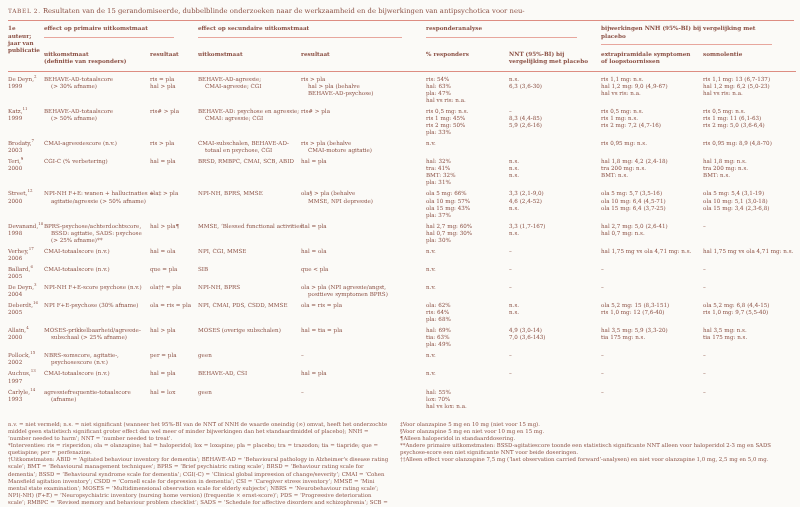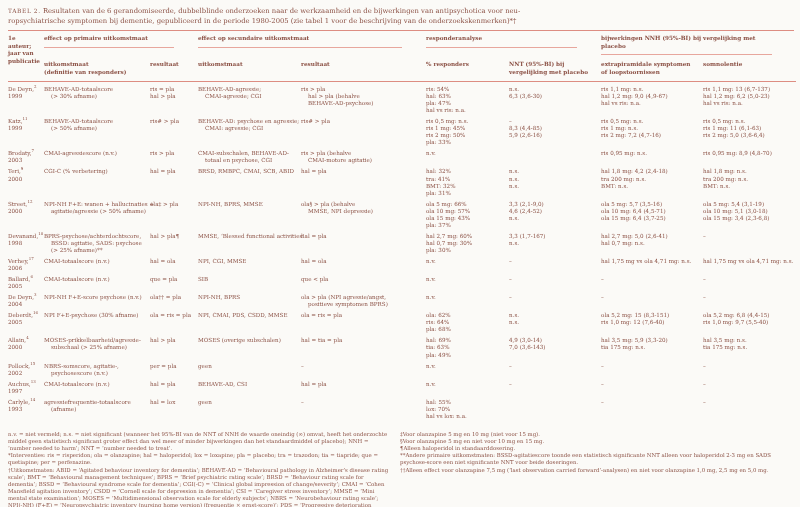--- a/index.html
+++ b/index.html
@@ -42,22 +42,21 @@
   .foot .fl { width: 392px; padding-right: 10px; }
   .foot .fr { width: 394px; }
   .foot p { margin: 0; }
 </style>
 </head>
 <body>
 
 <div class="page">
 
   <div class="caption">
-    <div><span class="lbl">TABEL 2.</span> <span>Resultaten van de 6 gerandomiseerde, dubbelblinde onderzoeken naar de werkzaamheid en de bijwerkingen van antipsychotica voor neu-</span></div>
-    <div>ropsychiatrische symptomen bij dementie, gepubliceerd in de periode 1980-2005 (zie tabel 1 voor de beschrijving van de onderzoekskenmerken)*†</div>
+    <div><span class="lbl">TABEL 2.</span> <span>Resultaten van de 15 gerandomiseerde, dubbelblinde onderzoeken naar de werkzaamheid en de bijwerkingen van antipsychotica voor neu-</span></div>
   </div>
 
   <div class="rule-top"></div>
 
   <table>
     <colgroup>
       <col style="width:36px">
         <col style="width:106px">
         <col style="width:48px">
       <col style="width:103px">

